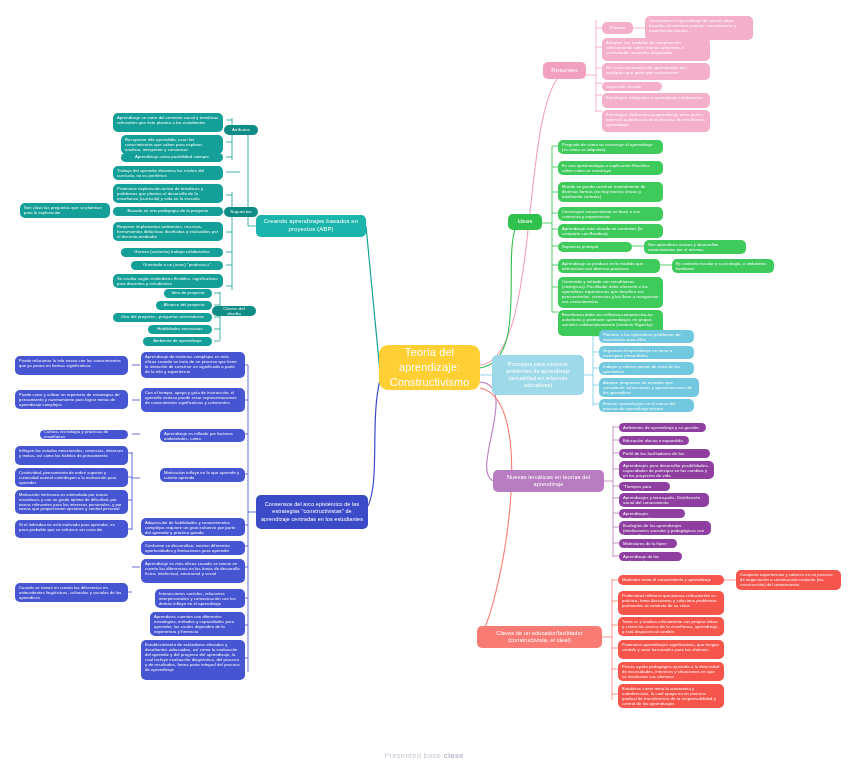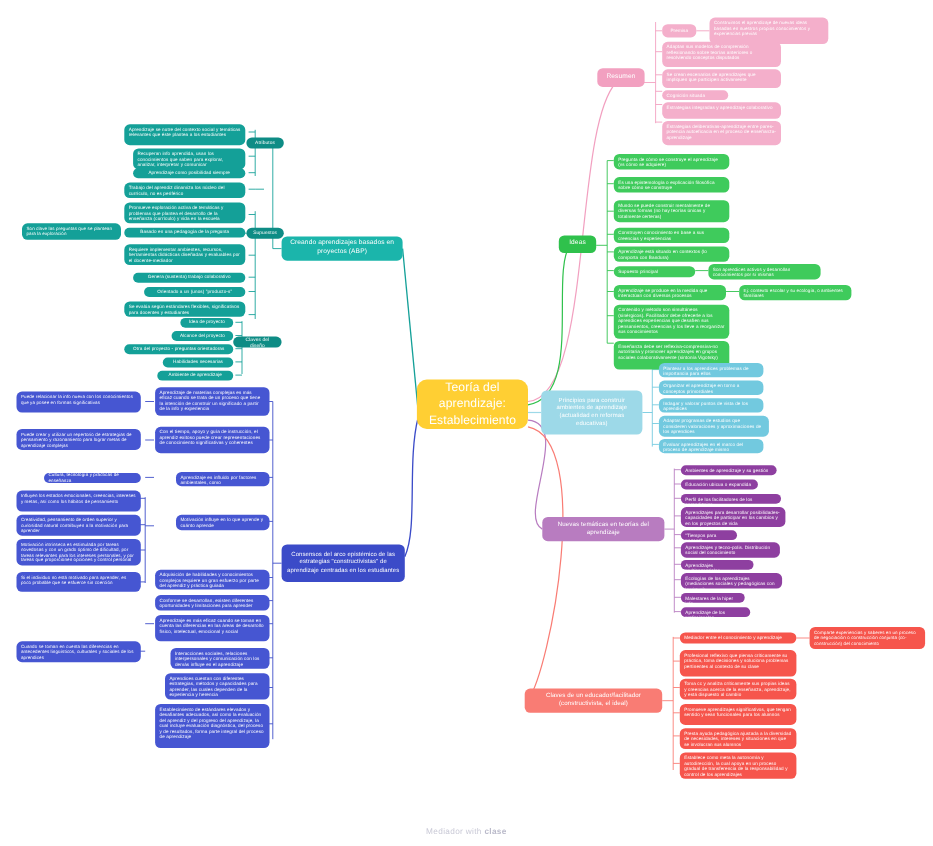--- a/index.html
+++ b/index.html
@@ -210,21 +210,21 @@
       <path d="M132 452 L 132 530"></path>
       <path d="M132 453 L 126 453"></path>
         <path d="M132 477 L 126 477"></path>
       <path d="M132 500 L 126 500"></path>
         <path d="M132 529 L 126 529"></path>
       <path d="M140 567 L 132 567"></path>
       <path d="M132 592 L 126 592"></path>
     </g>
   </svg>
 
-  <div class="node center" style="left:379px; top:345px; width:101px; height:45px;">Teoría del aprendizaje: Establecimiento</div>
+  <div class="node center" style="left:379px; top:345px; width:101px; height:45px;">Teoría del aprendizaje: Constructivismo</div>
 
   <div class="node branch c-pink" style="left:543px; top:62px; width:43px; height:17px; font-size:6px;">Resumen</div>
 
   <div class="node lvl2 c-pink-l" style="left:602px; top:22px; width:31px; height:12px; display:flex; align-items:center; justify-content:center;">Premisa</div>
   <div class="node lvl3 c-pink-l" style="left:645px; top:16px; width:108px; height:24px;">Construimos el aprendizaje de nuevas ideas basadas en nuestros propios conocimientos y experiencias previas</div>
 
   <div class="node lvl2 c-pink-l" style="left:602px; top:38px; width:108px; height:23px;">Adaptan sus modelos de comprensión reflexionando sobre teorías anteriores o resolviendo conceptos disputados</div>
   <div class="node lvl2 c-pink-l" style="left:602px; top:63px; width:108px; height:17px;">Se crean escenarios de aprendizajes que impliquen que participen activamente</div>
   <div class="node lvl2 c-pink-l" style="left:602px; top:82px; width:60px; height:9px;">Cognición situada</div>
   <div class="node lvl2 c-pink-l" style="left:602px; top:93px; width:108px; height:15px;">Estrategias integradas y aprendizaje colaborativo</div>
@@ -325,16 +325,16 @@
   <div class="node lvl2 c-navy-l" style="left:141px; top:518px; width:104px; height:18px;">Adquisición de habilidades y conocimientos complejos requiere un gran esfuerzo por parte del aprendiz y práctica guiada</div>
   <div class="node lvl2 c-navy-l" style="left:141px; top:541px; width:104px; height:14px;">Conforme se desarrollan, existen diferentes oportunidades y limitaciones para aprender</div>
   <div class="node lvl2 c-navy-l" style="left:141px; top:559px; width:104px; height:24px;">Aprendizaje es más eficaz cuando se toman en cuenta las diferencias en las áreas de desarrollo físico, intelectual, emocional y social</div>
   <div class="node lvl3 c-navy-l" style="left:15px; top:583px; width:113px; height:19px;">Cuando se toman en cuenta las diferencias en antecedentes lingüísticos, culturales y sociales de los aprendices</div>
 
   <div class="node lvl2 c-navy-l" style="left:155px; top:589px; width:90px; height:19px;">Interacciones sociales, relaciones interpersonales y comunicación con los demás influye en el aprendizaje</div>
   <div class="node lvl2 c-navy-l" style="left:150px; top:612px; width:95px; height:24px;">Aprendices cuentan con diferentes estrategias, métodos y capacidades para aprender, las cuales dependen de la experiencia y herencia</div>
   <div class="node lvl2 c-navy-l" style="left:141px; top:640px; width:104px; height:40px;">Establecimiento de estándares elevados y desafiantes adecuados, así como la evaluación del aprendiz y del progreso del aprendizaje, la cual incluye evaluación diagnóstica, del proceso y de resultados, forma parte integral del proceso de aprendizaje</div>
 
   <div id="footer">
-    <span>Mediador with </span><b>clase</b>
+    <span>Presented base </span><b>clase</b>
   </div>
 
 </div>
 
 </body></html>

